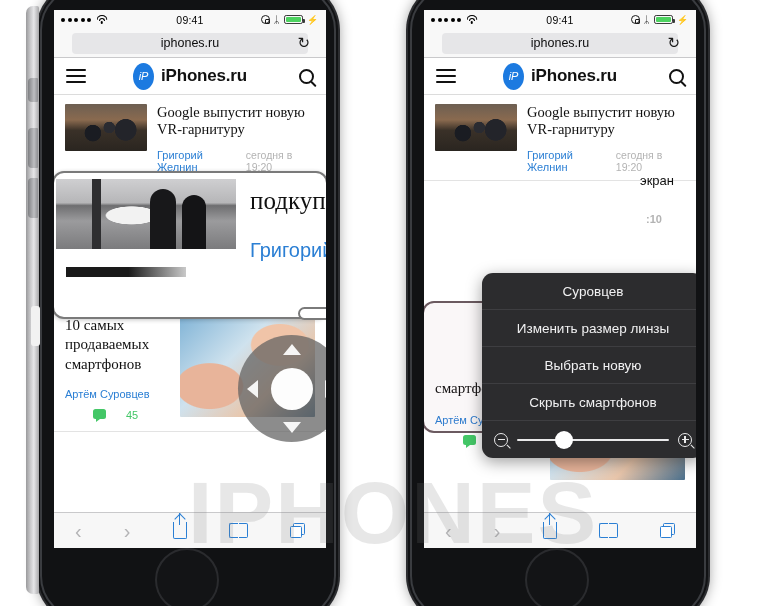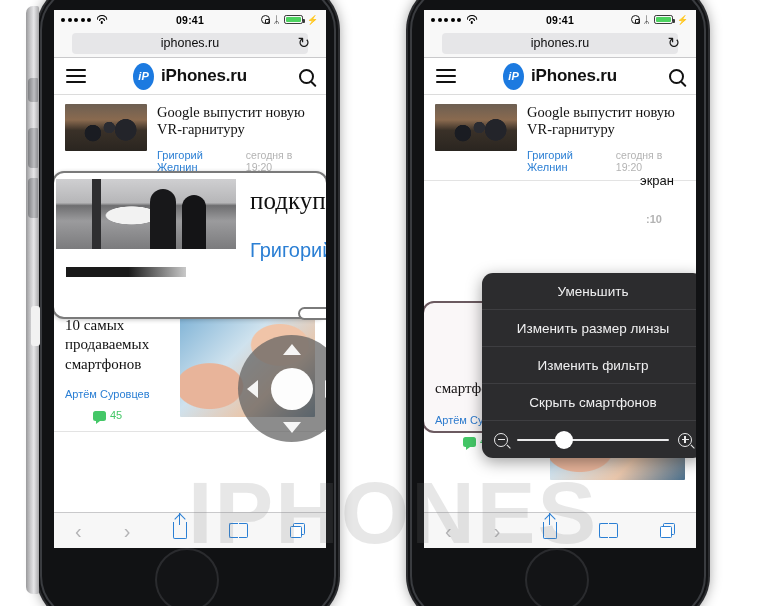--- a/index.html
+++ b/index.html
@@ -82,21 +82,21 @@
   .dot{ width:4px;height:4px;border-radius:50%;background:#000; }
   .wifi{ margin-left:5px; width:11px;height:9px; position:relative; }
   .wifi i{ position:absolute; border:1.5px solid #000; border-bottom:none;
            border-radius:50% 50% 0 0 / 100% 100% 0 0; left:50%; transform:translateX(-50%); }
   .wifi i:nth-child(1){ width:11px;height:5px; top:0px;}
   .wifi i:nth-child(2){ width:6px;height:3px; top:3px;}
   .wifi i:nth-child(3){ width:2.5px;height:2.5px; top:6px; border-radius:50%;
                         background:#000; border:none;}
   .sb-time{
     position:absolute; left:0; right:0; text-align:center;
-    font-size:10.5px; font-weight:bold; letter-spacing:.2px;
+    font-size:10.5px; font-weight:normal; letter-spacing:.2px;
   }
   .sb-right{ margin-left:auto; display:flex; align-items:center; gap:4px; }
   .rotlock{ width:9px;height:9px;border:1.2px solid #1a1a1a;border-radius:50%;
             position:relative;}
   .rotlock:after{content:"";position:absolute;left:3px;top:2.5px;width:3px;height:3.5px;
             border:1.1px solid #1a1a1a;border-radius:1px;}
   .bt{ font-size:10px; line-height:9px; color:#1a1a1a; }
   .battery{ width:19px;height:9px;border:1px solid #3a3a3a;border-radius:2.2px;
             position:relative; padding:1px; }
   .battery:after{content:"";position:absolute;right:-3px;top:2.5px;width:1.8px;height:4px;
@@ -125,21 +125,21 @@
     display:flex; align-items:center; padding:0 12px; position:relative;
   }
   .hamburger{ width:20px; }
   .hamburger i{ display:block; height:2.6px; background:#111; margin:3.4px 0; border-radius:1px;}
   .brand{
     position:absolute; left:0; right:0; display:flex; align-items:center;
     justify-content:center; gap:7px; pointer-events:none;
   }
   .brand-logo{
     width:21px;height:27px;border-radius:50%;background:#1c7ae0;color:#fff;
-    font-size:11px;font-weight:bold;display:flex;align-items:center;justify-content:center;
+    font-size:11px;font-weight:normal;display:flex;align-items:center;justify-content:center;
     font-style:italic;
   }
   .brand-name{ font-size:17px; font-weight:bold; color:#111; letter-spacing:-.2px;}
   .search-ico{
     margin-left:auto; width:15px;height:15px;border:2px solid #111;border-radius:50%;
     position:relative;
   }
   .search-ico:after{content:"";position:absolute;right:-5px;bottom:-3px;width:7px;height:2px;
     background:#111;transform:rotate(45deg);border-radius:1px;}
 
@@ -174,21 +174,21 @@
   .article.stacked{ display:block; padding:12px 11px 10px 11px; }
   .stacked-row{ display:flex; gap:10px; }
   .stacked-left{ flex:1; min-width:0; padding-top:2px; }
   .stacked-title{
     font-family:"Liberation Serif", serif;
     font-size:15px; line-height:1.28; color:#111;
   }
   .stacked-thumb{
     width:135px;height:103px;flex:none;border-radius:1px;overflow:hidden;
   }
-  .comments{ display:flex; align-items:flex-end; gap:4px; margin-top:9px;padding-left:28px;}
+  .comments{ display:flex; align-items:flex-start; gap:20px; margin-top:9px;padding-left:28px;}
   .bubble{
     width:13px;height:10px;background:#44c767;border-radius:2.5px;position:relative;
   }
   .bubble:after{content:"";position:absolute;left:2.5px;bottom:-3px;border-left:4px solid #44c767;
     border-bottom:3px solid transparent;}
   .cnum{ font-size:11px;color:#44c767; }
   .plus{ font-size:11px; color:#2b7fd4; }
 
   .spacer-row{ height:30px; border-bottom:1px solid #e3e3e3; background:#fff; }
 
@@ -556,23 +556,23 @@
           </div>
 
           <div class="lens-r">
             <div class="lens-r-tint"></div>
             <div class="blue-chip"></div>
           </div>
           <div class="lens-r-handle" style="position:absolute;left:100px;top:-2px;"></div>
         </div>
 
         <div class="actionmenu">
-          <div class="menu-item">Уменьшить</div>
+          <div class="menu-item">Суровцев</div>
           <div class="menu-item">Изменить размер линзы</div>
-          <div class="menu-item">Изменить фильтр</div>
+          <div class="menu-item">Выбрать новую</div>
           <div class="menu-item">Скрыть смартфонов</div>
           <div class="menu-slider">
             <span class="mag">
                 <i></i>
               </span>
             <span class="track">
               <span class="knob"></span>
             </span>
             <span class="mag">
               <i></i>

